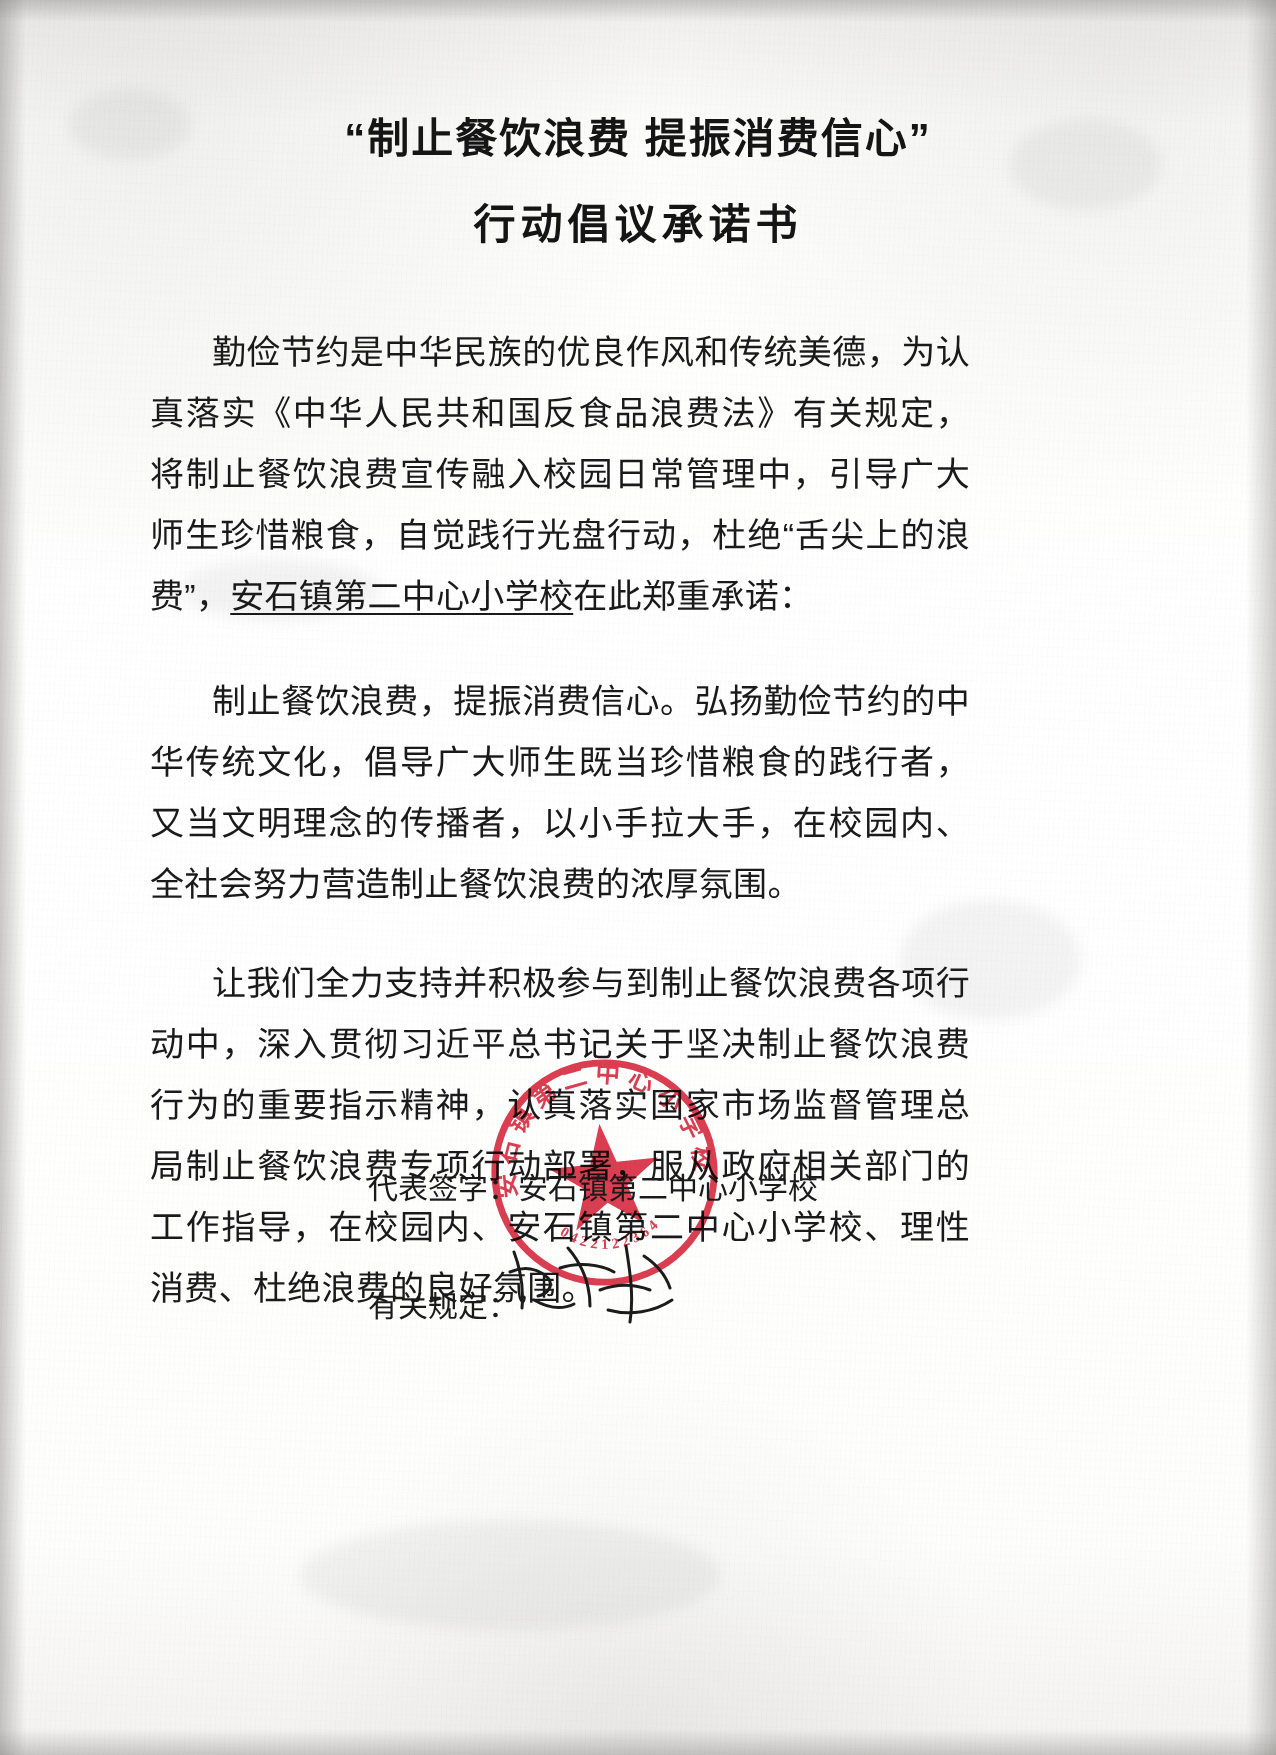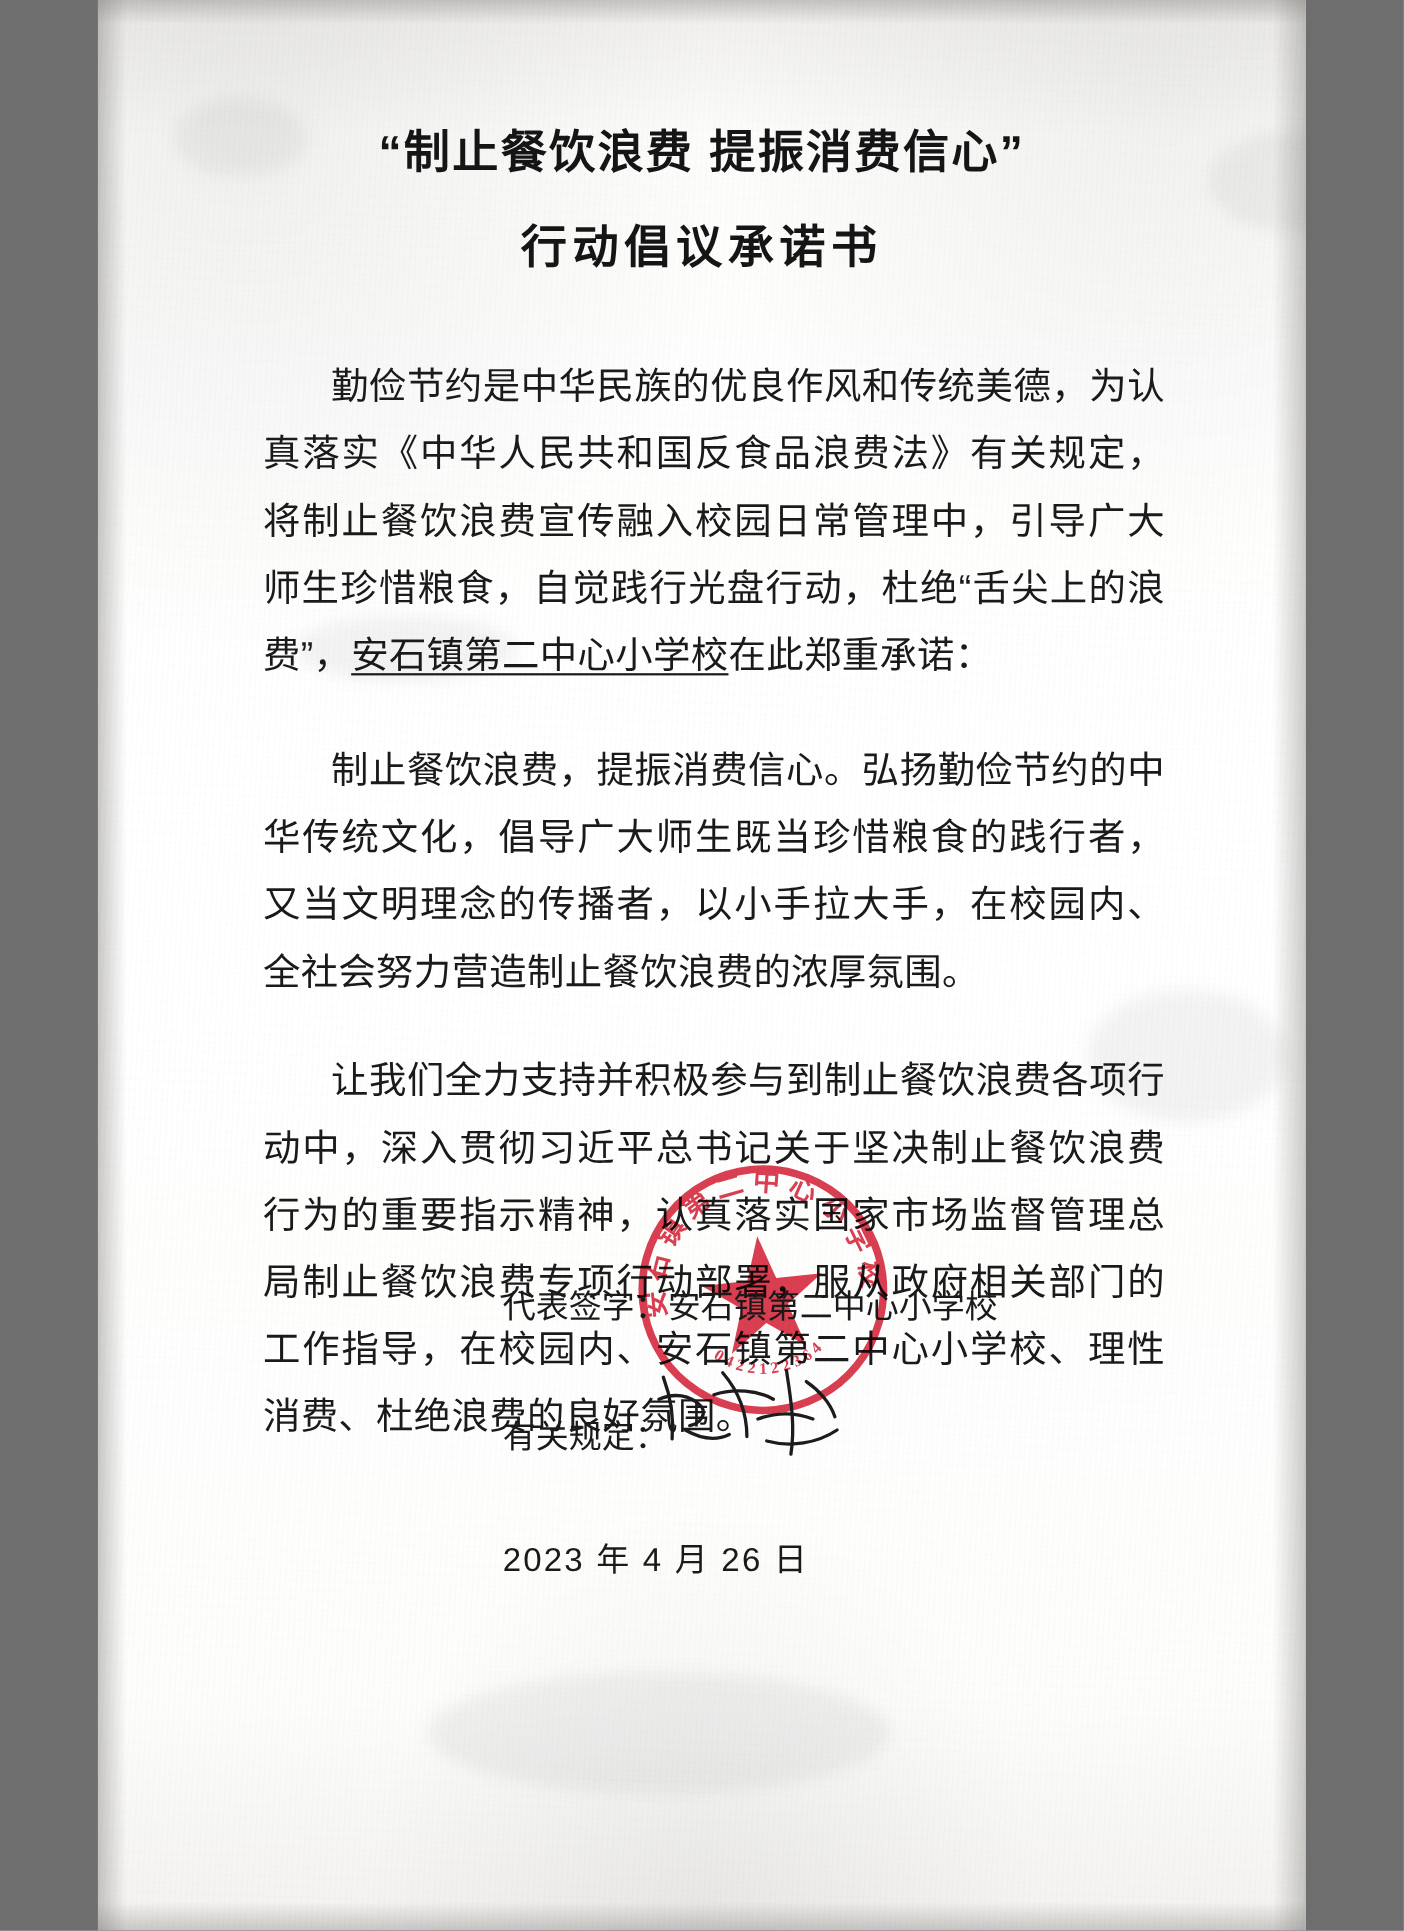--- a/index.html
+++ b/index.html
@@ -4,28 +4,27 @@
 <title>行动倡议承诺书</title>
 <style>
   html, body {
     margin: 0;
     padding: 0;
     background: #6e6e6e;
   }
 
   .page {
     position: relative;
-    width: 1056px;
+    width: 1276px;
     height: 1755px;
     margin: 0 auto;
-    background: #f9a8d4;
+    background: #a3a3a3;
     overflow: hidden;
     font-family: "Liberation Sans", "DejaVu Sans", sans-serif;
     color: #1b1b1b;
-    padding-left: 42px;
   }
 
   
   .scan-base {
     position: absolute;
     inset: 0;
     background:
       radial-gradient(ellipse 60% 40% at 12% 6%, rgba(0,0,0,0.055), rgba(0,0,0,0) 70%),
       radial-gradient(ellipse 55% 35% at 88% 5%, rgba(0,0,0,0.05), rgba(0,0,0,0) 70%),
       radial-gradient(ellipse 40% 30% at 50% 99%, rgba(0,0,0,0.05), rgba(0,0,0,0) 70%),
@@ -212,21 +211,20 @@
           <textPath href="#sealArcBottom" startOffset="50%" text-anchor="middle">0422122364</textPath>
         </text>
       </svg>
     </div>
 
     <div class="sign-block">
       <div class="sign-row name"><span>代表签字：</span><span>安石镇第二中心小学校</span></div>
 
       <div class="sign-row rep"><span>有关规定：</span></div>
 
-      <div class="sign-row date">2023 年 4 月 26 日</div>
     </div>
 
     <div class="handwriting">
       <svg viewBox="0 0 190 92" width="190" height="92" aria-hidden="true">
         <g fill="none" stroke="#1c1c1c" stroke-width="3" stroke-linecap="round" stroke-linejoin="round">
           <path d="M10,14 C16,30 20,48 18,70"></path>
           <path d="M6,34 C20,28 34,30 44,40 C50,47 44,56 34,58"></path>
           <path d="M30,62 C44,70 58,72 70,66"></path>
           <path d="M64,10 C76,24 86,44 86,68"></path>
           <path d="M56,30 C74,24 96,26 110,34"></path>

